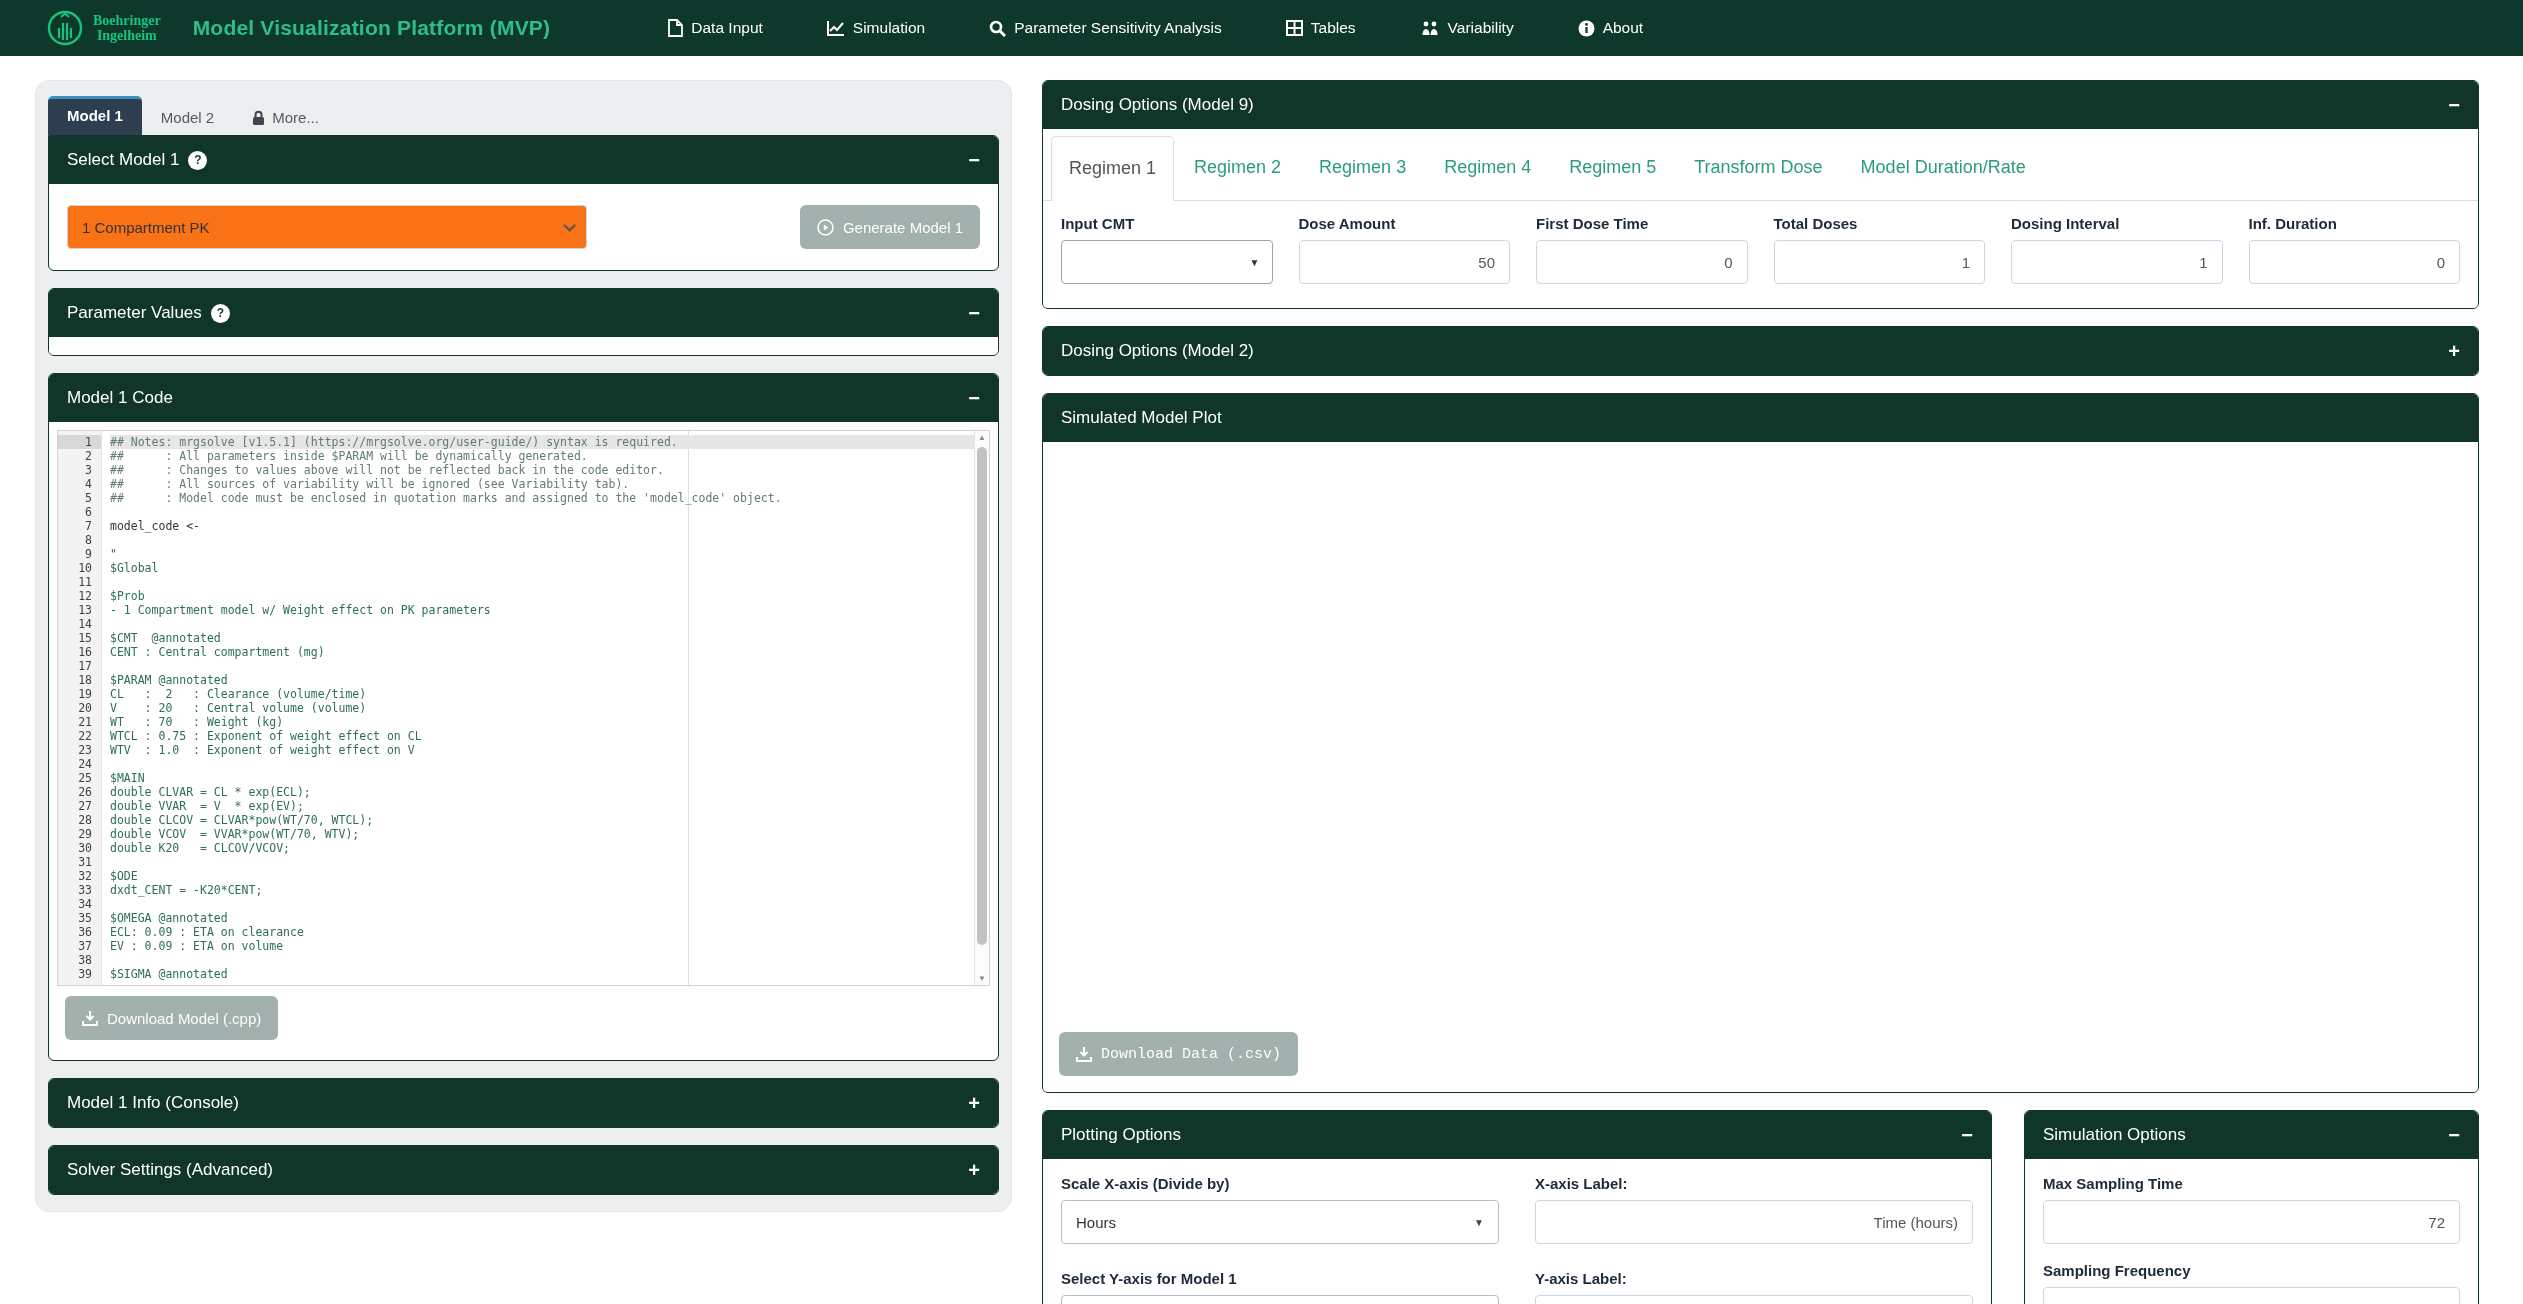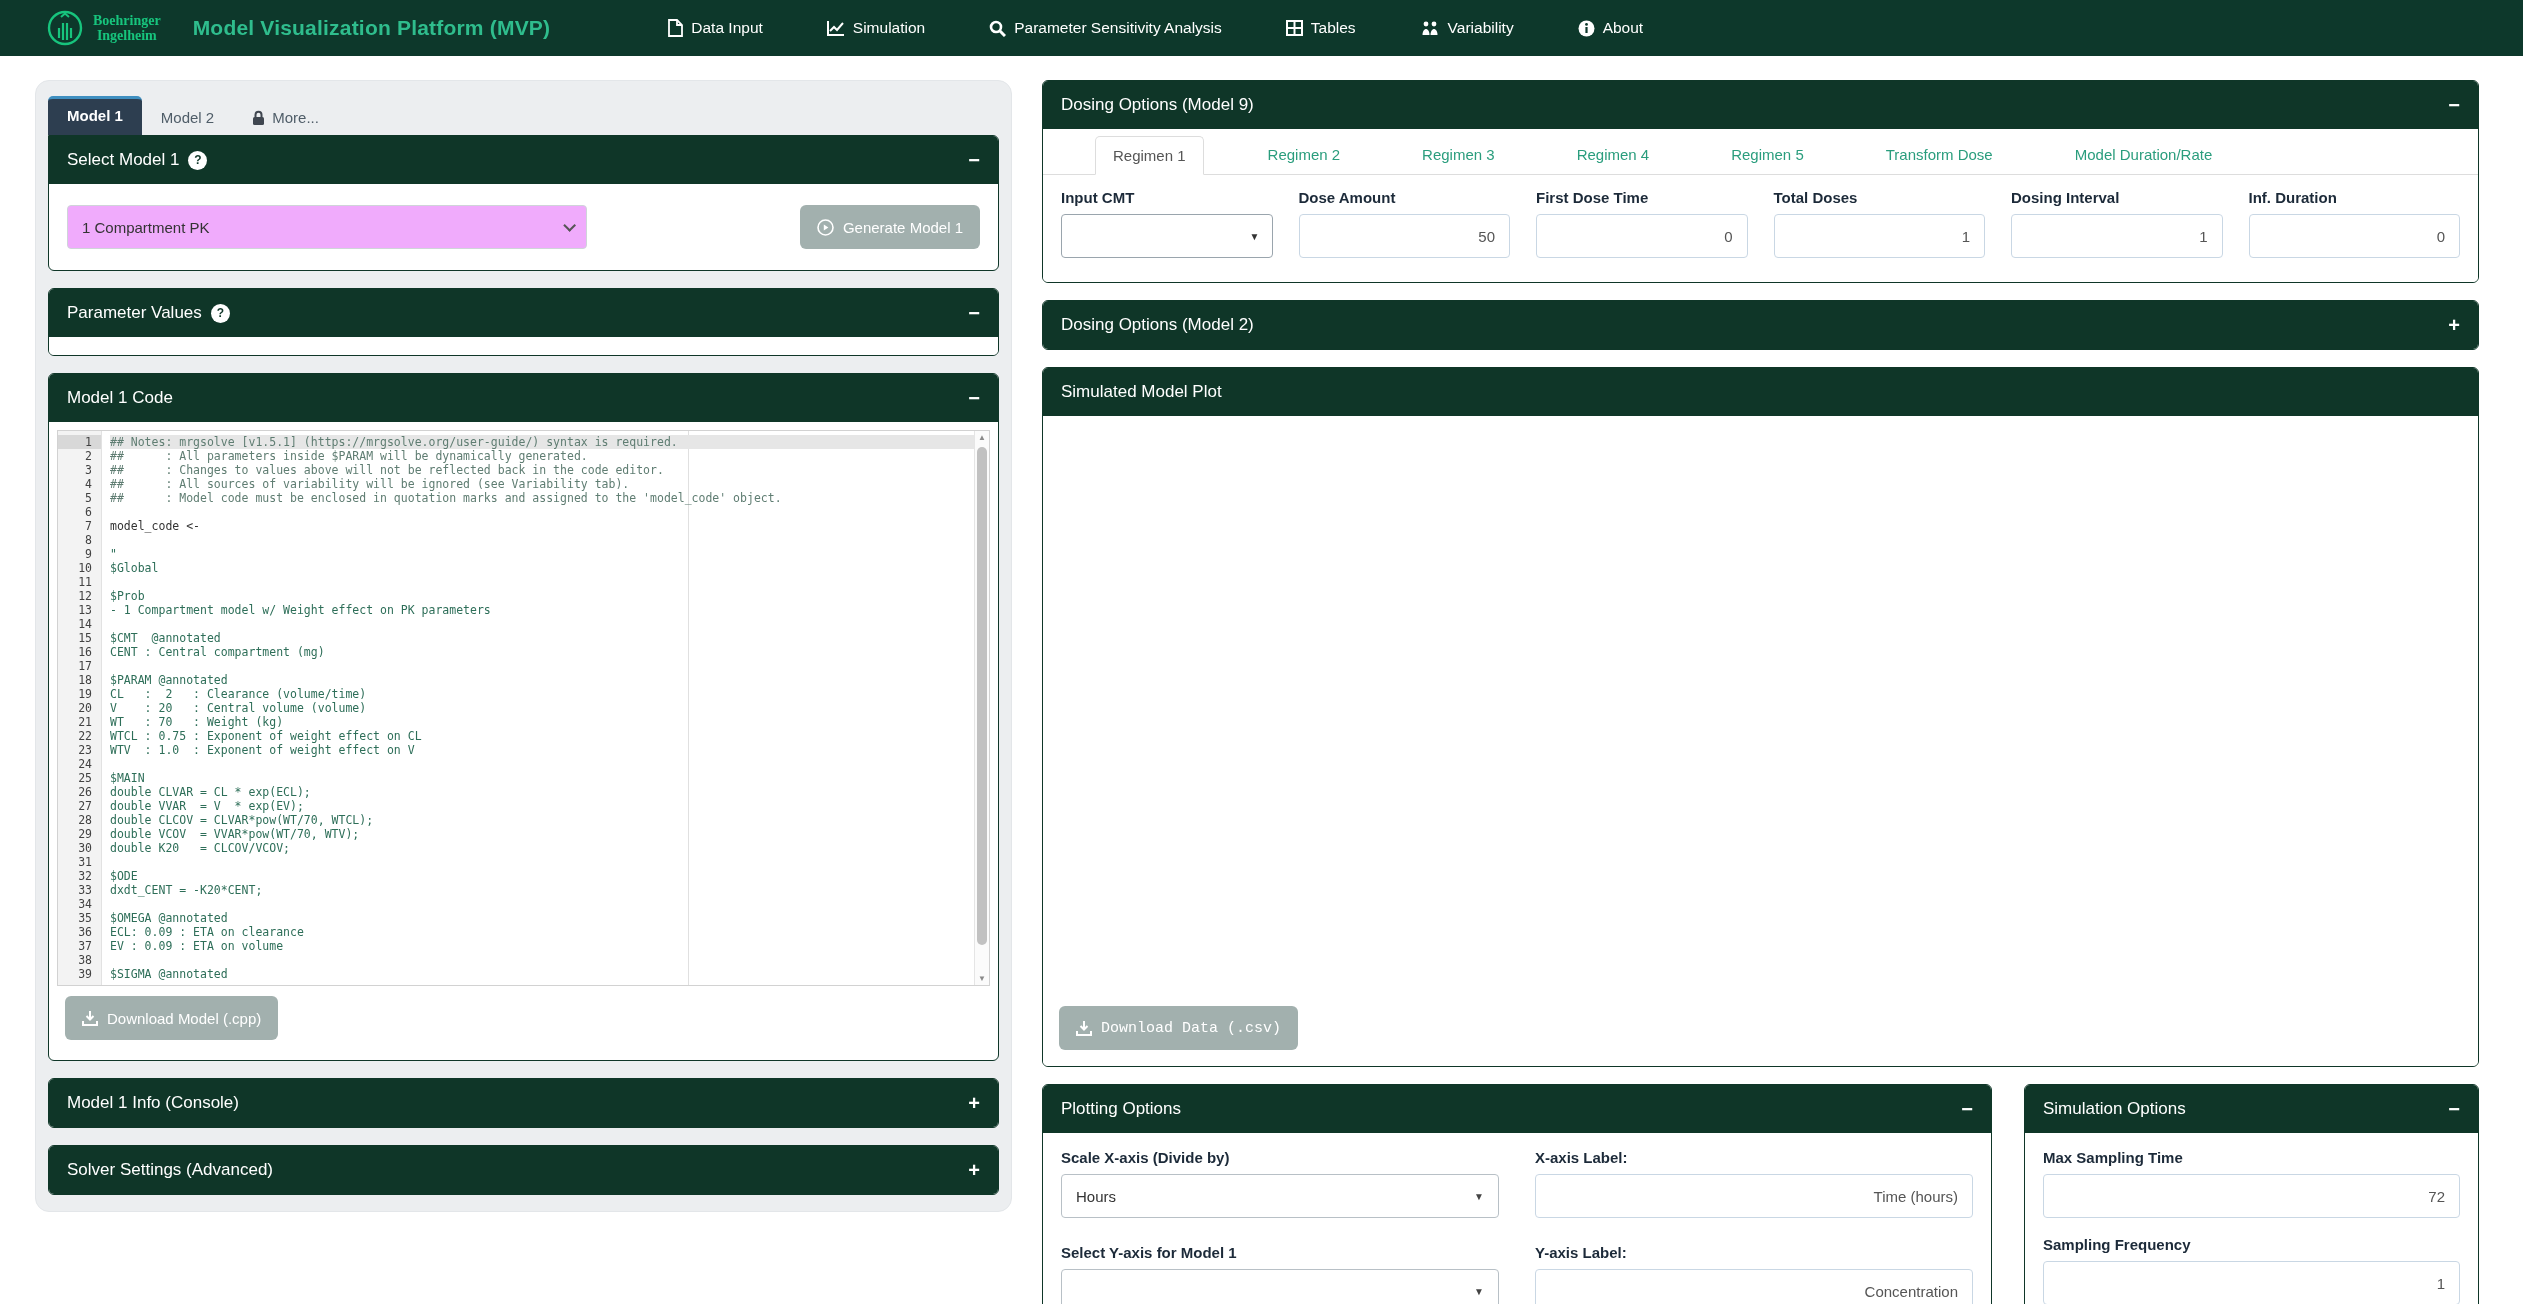--- a/index.html
+++ b/index.html
@@ -28,21 +28,21 @@
   .help-badge { width:19px; height:19px; border-radius:50%; background:#fff; color:#0f3628; font-size:12px; font-weight:bold;
                 display:inline-flex; align-items:center; justify-content:center; margin-left:9px; cursor:pointer; }
 
   
   .model-tabs { display:flex; align-items:flex-end; height:42px; margin-bottom:0; }
   .model-tab { padding:9px 19px; font-size:15px; color:#4f5d68; cursor:pointer; display:flex; align-items:center; gap:7px; }
   .model-tab.active { background:#2d3e50; color:#fff; font-weight:bold; border-top:3px solid #3f8fc0; border-radius:5px 5px 0 0; padding:8px 19px 11px; }
 
   
   .select-model-body { display:flex; align-items:center; justify-content:space-between; padding:21px 18px; }
-  .ui-select { height:44px; border:1px solid #cfd4d9; border-radius:4px; background:#f0abfc; display:flex; align-items:center;
+  .ui-select { height:44px; border:1px solid #cfd4d9; border-radius:4px; background:#f97316; display:flex; align-items:center;
                padding:0 14px; font-size:15px; color:#333; position:relative; cursor:pointer; }
   .ui-select .chev { width:9px; height:9px; border-right:2px solid #555; border-bottom:2px solid #555; transform:rotate(45deg) translateY(-3px); margin-left:auto; }
   .model-select { width:520px; }
 
   .btn-gray { background:#a2b0ae; color:#fff; border:none; border-radius:6px; padding:0 17px; height:44px; font-size:15px;
               display:inline-flex; align-items:center; gap:9px; cursor:pointer; font-family:inherit; }
 
   .thin-body { height:18px; background:#fff; }
 
   
@@ -59,21 +59,21 @@
   .code-line.active-line { background:#e6e6e6; }
   .ruler { position:absolute; top:0; bottom:0; left:586px; width:1px; background:#e0e0e0; z-index:0; }
   .v-scrollbar { width:15px; flex:none; background:#fbfbfb; border-left:1px solid #e5e5e5; position:relative; }
   .v-scrollbar .arrow { position:absolute; left:0; right:0; text-align:center; font-size:8px; color:#8a8a8a; cursor:pointer; }
   .v-scrollbar .arrow.up { top:2px; } .v-scrollbar .arrow.down { bottom:2px; }
   .v-thumb { position:absolute; left:2px; right:2px; top:16px; bottom:40px; background:#c1c1c1; border-radius:6px; cursor:grab; }
   .code-btn-row { padding:10px 8px 12px; }
 
   
   .dose-tabs { display:flex; align-items:flex-end; border-bottom:1px solid #ddd; padding:6px 8px 0; gap:2px; background:#fff; }
-  .dose-tab { padding:10px 17px; font-size:15px; color:#2a9d7d; cursor:pointer; border:1px solid transparent;margin-left:44px; }
+  .dose-tab { padding:21px 17px; font-size:18px; color:#2a9d7d; cursor:pointer; border:1px solid transparent; }
   .dose-tab.active { color:#555; background:#fff; border-color:#ddd #ddd #fff #ddd; border-radius:5px 5px 0 0; margin-bottom:-1px; }
   .dose-fields { display:grid; grid-template-columns:repeat(6,1fr); gap:26px; padding:14px 18px 24px; background:#fff; }
   .field-label { font-size:15px; font-weight:600; color:#1c2a39; margin-bottom:8px; }
   .ui-input { width:100%; height:44px; border:1px solid #c9d7e4; border-radius:4px; font-size:15px; color:#555;
               padding:0 14px; font-family:inherit; background:#fff;text-align:right; }
   .cmt-select { height:44px; border:1px solid #9aa5ad; border-radius:4px; background:#fff; display:flex; align-items:center;
                 padding:0 12px; cursor:pointer; }
   .cmt-select .tri { margin-left:auto; font-size:10px; color:#333; }
 
   

